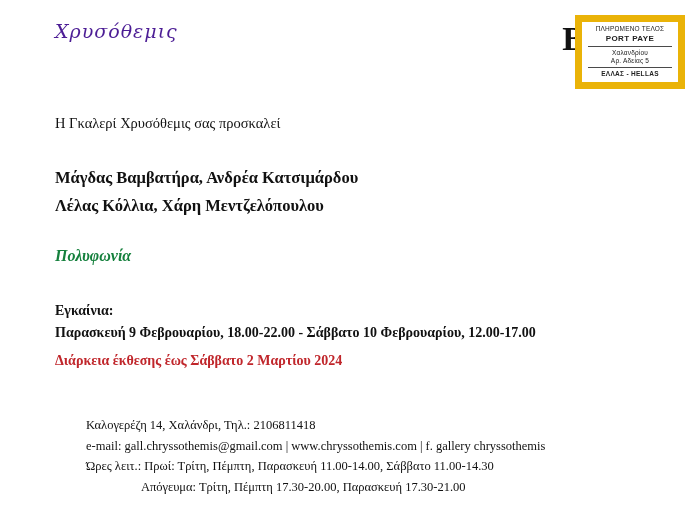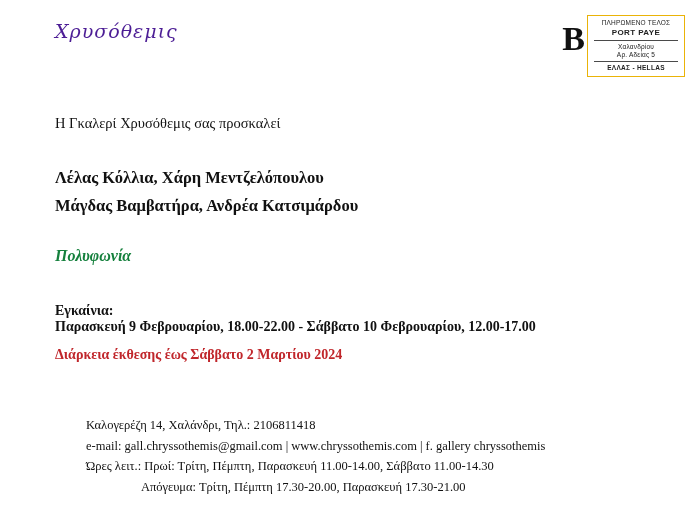--- a/index.html
+++ b/index.html
@@ -42,21 +42,21 @@
     margin-top: 4px;
     white-space: nowrap;
   }
 
   
   .postage {
     position: absolute;
     right: 15px;
     top: 15px;
     width: 92px;
-    border: 1px solid #eab308;
+    border: 7px solid #eab308;
     padding: 3px 2px 3px 2px;
     text-align: center;
     font-family: "Liberation Sans", sans-serif;
     line-height: 1.25;
     color: #222;
     background: #fff;
   }
   .postage .p-line {
     font-size: 6.5px;
     letter-spacing: 0.2px;
@@ -114,20 +114,21 @@
     font-weight: bold;
     color: #15803d;
   }
   .opening-label {
     margin-top: 38px;
     font-size: 14px;
     font-weight: bold;
     color: #111;
   }
   .opening-dates {
+    margin-top: 6px;
     font-size: 14px;
     font-weight: bold;
     color: #111;
   }
   .duration {
     margin-top: 12px;
     font-size: 14px;
     font-weight: bold;
     color: #c0262b;
   }
@@ -164,22 +165,22 @@
   <div class="p-sep"></div>
   <div class="p-foot">ΕΛΛΑΣ - HELLAS</div>
 </div>
 
 <div class="content">
   <div class="intro">
     <div>Η Γκαλερί Χρυσόθεμις σας προσκαλεί</div>
   </div>
 
   <div class="artists">
+    <div>Μάγδας Βαμβατήρα, Ανδρέα Κατσιμάρδου</div>
     <div>Λέλας Κόλλια, Χάρη Μεντζελόπουλου</div>
-    <div>Μάγδας Βαμβατήρα, Ανδρέα Κατσιμάρδου</div>
   </div>
 
   <div class="exhibition-title">Πολυφωνία</div>
 
   <div class="opening-label">Εγκαίνια:</div>
   <div class="opening-dates">Παρασκευή 9 Φεβρουαρίου, 18.00-22.00 - Σάββατο 10 Φεβρουαρίου, 12.00-17.00</div>
 
   <div class="duration">Διάρκεια έκθεσης έως Σάββατο 2 Μαρτίου 2024</div>
 </div>
 

